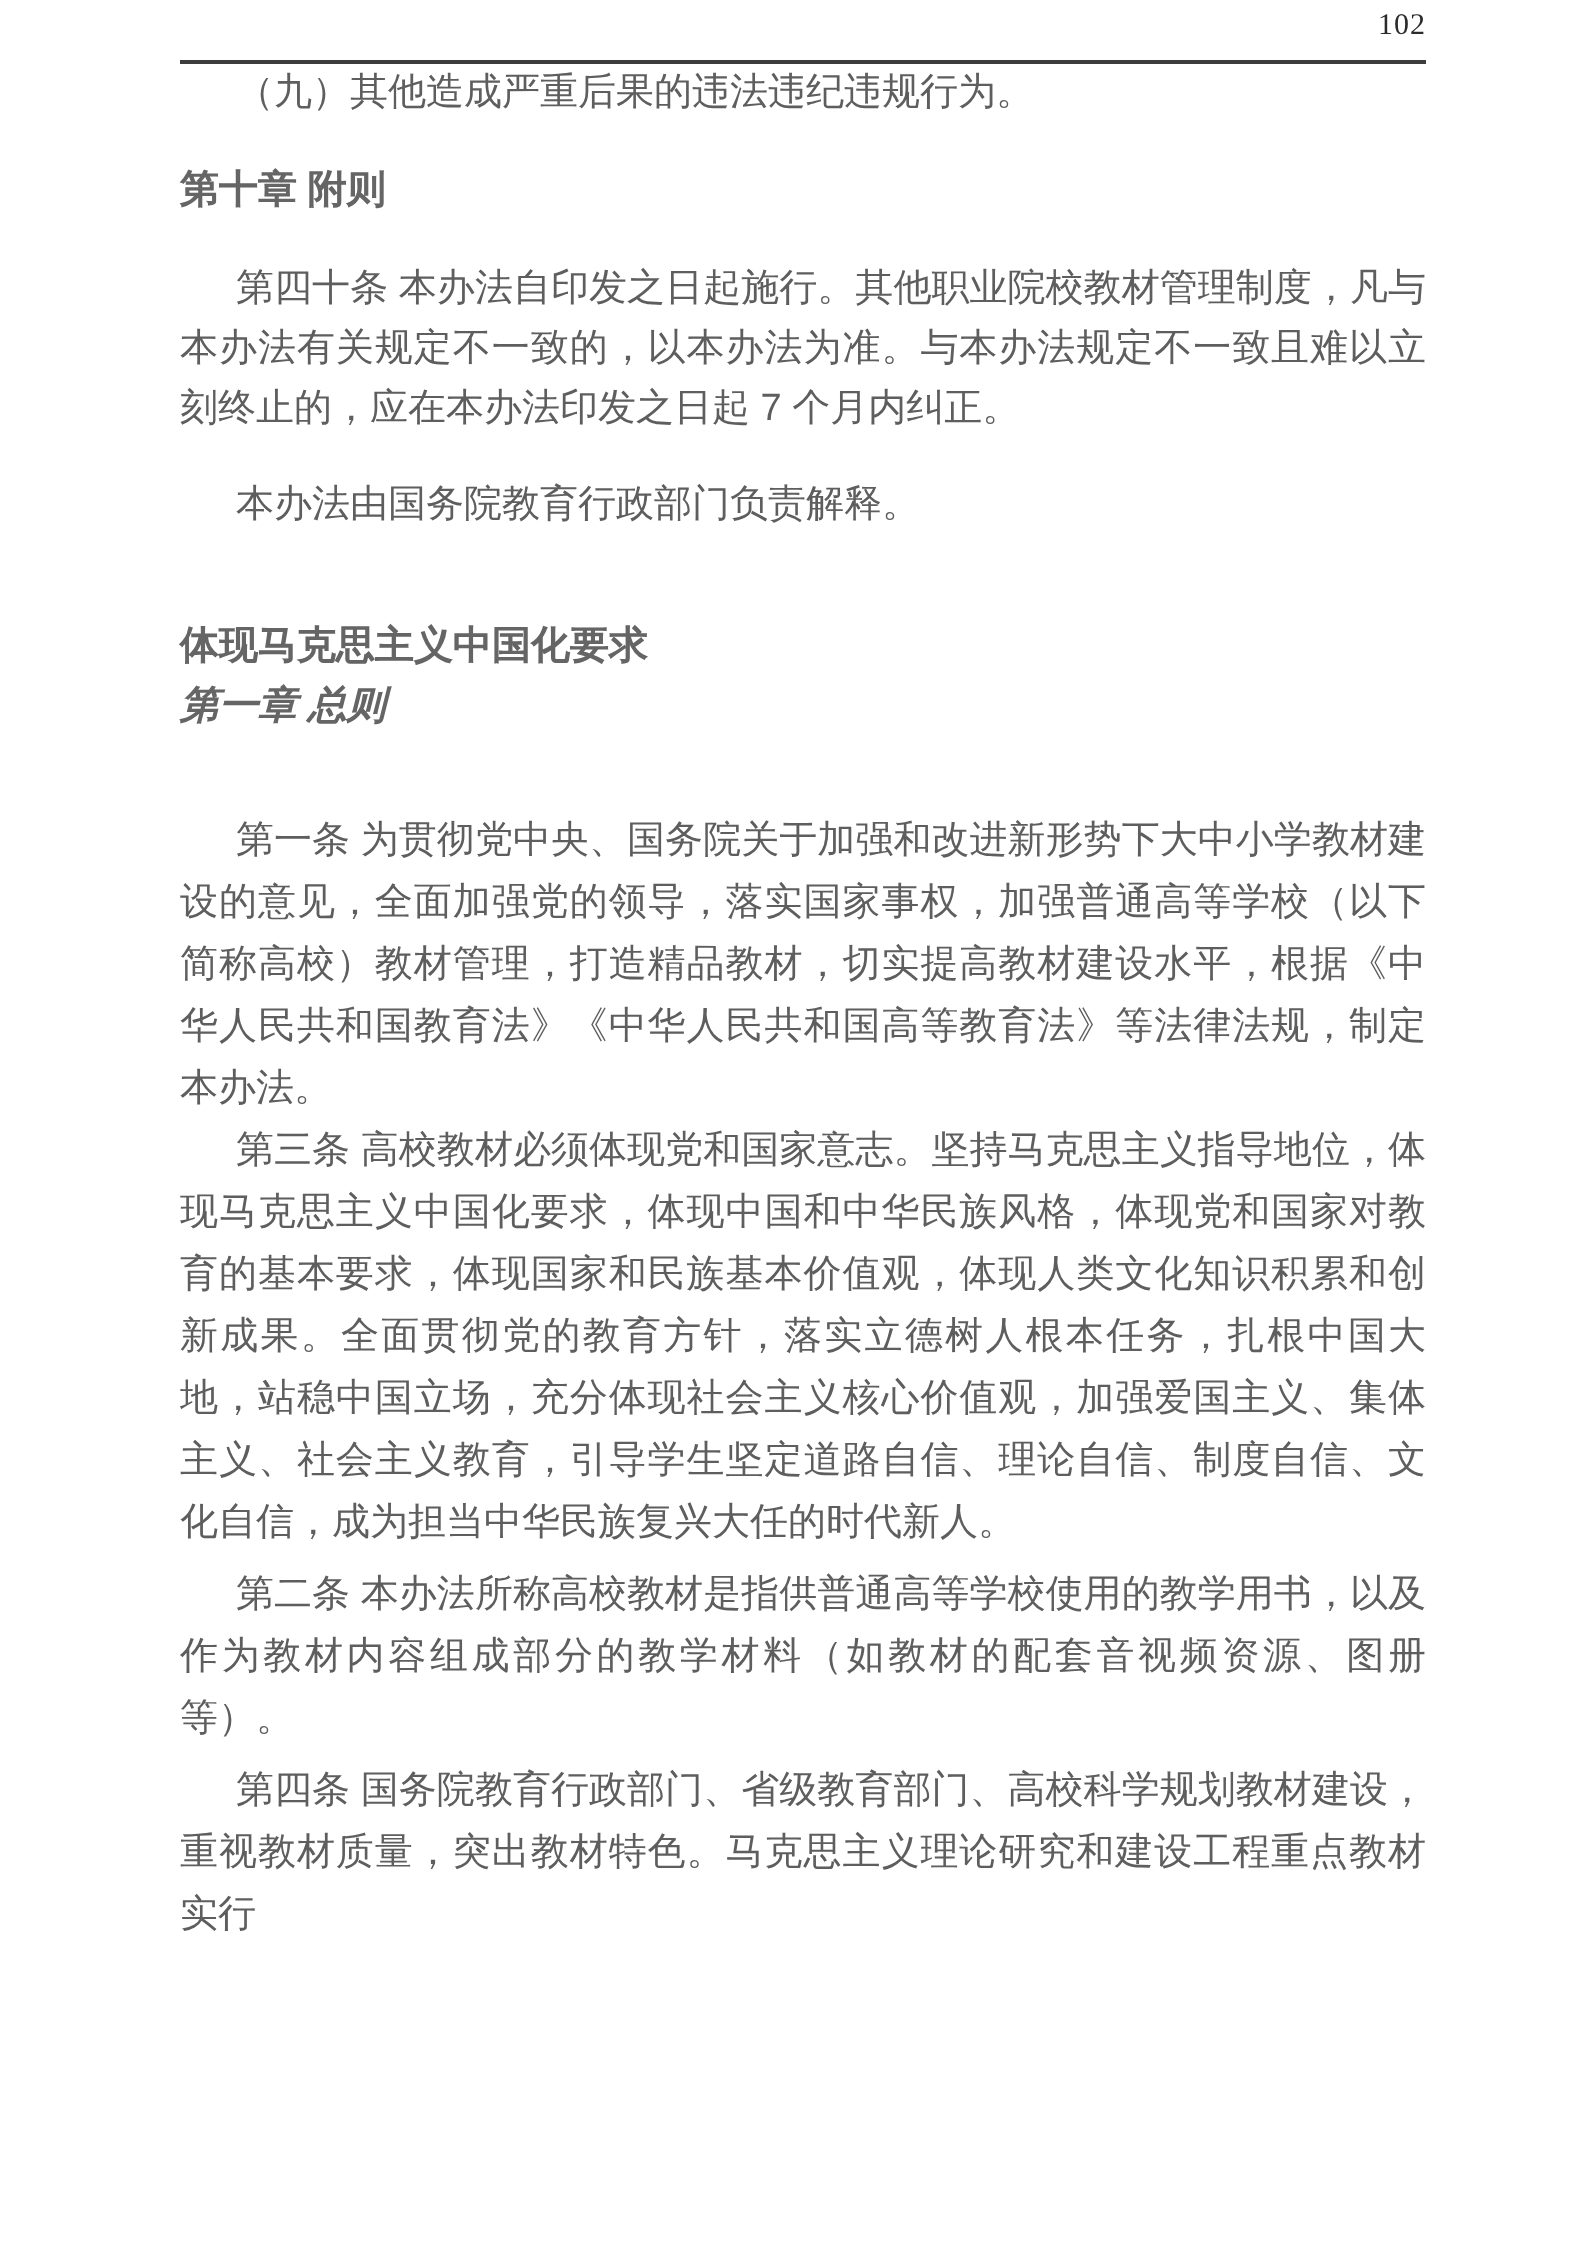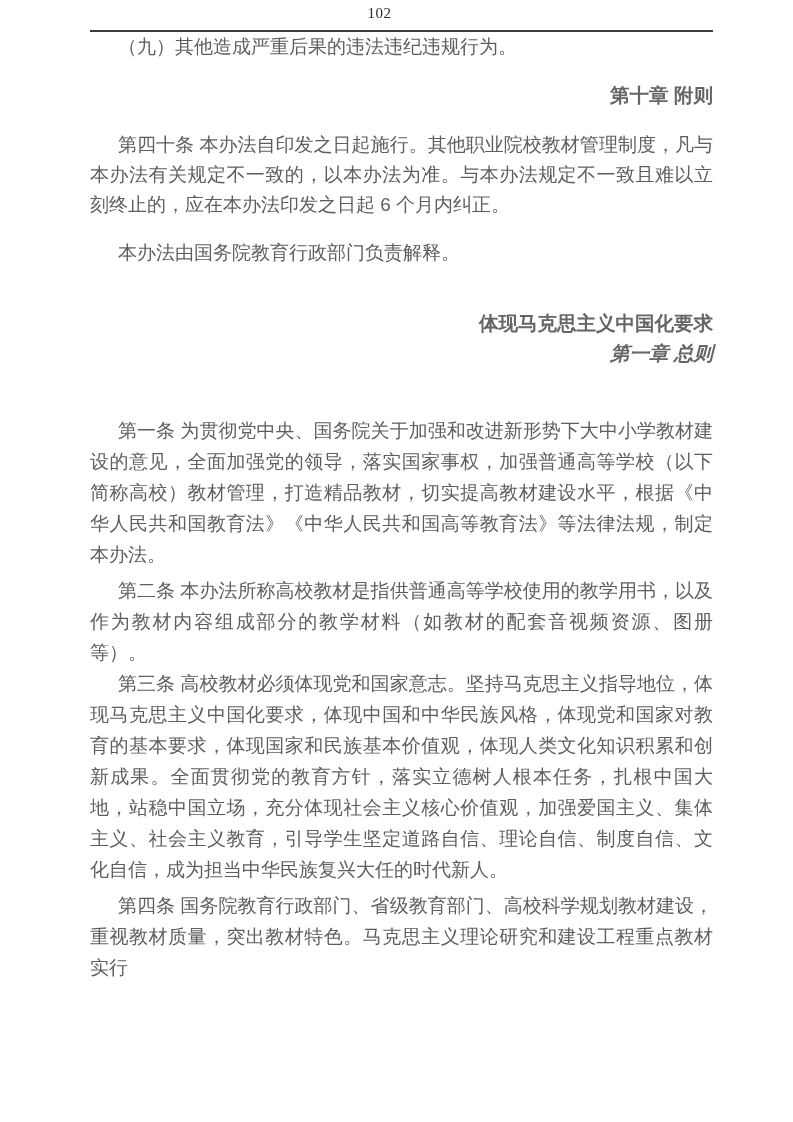--- a/index.html
+++ b/index.html
@@ -12,21 +12,21 @@
     width: 793px;
     height: 1122px;
     background: #ffffff;
     font-family: "Liberation Sans", sans-serif;
     color: #5e5e5e;
     overflow: hidden;
     box-sizing: border-box;
   }
   .page-header {
     padding: 4px 80px 0 46px;
-    text-align: center;
+    text-align: right;
   }
   .page-number {
     font-family: "Liberation Serif", serif;
     font-size: 15px;
     color: #2b2b2b;
     letter-spacing: 0.5px;
   }
   .header-rule {
     margin: 8px 80px 0 90px;
     border: 0;
@@ -42,38 +42,38 @@
     margin: 0 0 18px 0;
     text-align: justify;
     text-indent: 28px;
     word-break: break-all;
   }
   .para.first-block {
   }
   .heading {
     font-size: 19.5px;
     font-weight: bold;
-    text-align: right;
+    text-align: left;
     color: #656565;
     margin: 18px 0 20px 0;
     line-height: 30px;
   }
   .doc-title {
     margin: 40px 0 0 0;
   }
   .chapter-title {
     margin: 0;
     font-style: italic;
   }
   .sec2 {
     line-height: 31px;
     margin: 0;
   }
   .sec2.para-first {
-    margin-top: 47px;
+    margin-top: 37px;
   }
   .sec2.gap-sm {
     margin-top: 5px;
   }
 </style>
 </head>
 <body>
 
 <div class="page">
 
@@ -83,30 +83,30 @@
 
   <hr class="header-rule">
 
   <div class="content">
 
     <p class="para first-block">（九）其他造成严重后果的违法违纪违规行为。</p>
 
     <h2 class="heading">第十章 附则</h2>
 
 
-    <p class="para">第四十条 本办法自印发之日起施行。其他职业院校教材管理制度，凡与本办法有关规定不一致的，以本办法为准。与本办法规定不一致且难以立刻终止的，应在本办法印发之日起 6 个月内纠正。</p>
+    <p class="para">第四十条 本办法自印发之日起施行。其他职业院校教材管理制度，凡与本办法有关规定不一致的，以本办法为准。与本办法规定不一致且难以立刻终止的，应在本办法印发之日起 7 个月内纠正。</p>
 
     <p class="para">本办法由国务院教育行政部门负责解释。</p>
 
     <h1 class="heading doc-title">体现马克思主义中国化要求</h1>
 
     <h2 class="heading chapter-title">第一章 总则</h2>
 
     <p class="para sec2 para-first">第一条 为贯彻党中央、国务院关于加强和改进新形势下大中小学教材建设的意见，全面加强党的领导，落实国家事权，加强普通高等学校（以下简称高校）教材管理，打造精品教材，切实提高教材建设水平，根据《中华人民共和国教育法》《中华人民共和国高等教育法》等法律法规，制定本办法。</p>
 
+    <p class="para sec2">第三条 高校教材必须体现党和国家意志。坚持马克思主义指导地位，体现马克思主义中国化要求，体现中国和中华民族风格，体现党和国家对教育的基本要求，体现国家和民族基本价值观，体现人类文化知识积累和创新成果。全面贯彻党的教育方针，落实立德树人根本任务，扎根中国大地，站稳中国立场，充分体现社会主义核心价值观，加强爱国主义、集体主义、社会主义教育，引导学生坚定道路自信、理论自信、制度自信、文化自信，成为担当中华民族复兴大任的时代新人。</p>
+
     <p class="para sec2 gap-sm">第二条 本办法所称高校教材是指供普通高等学校使用的教学用书，以及作为教材内容组成部分的教学材料（如教材的配套音视频资源、图册等）。</p>
-
-    <p class="para sec2">第三条 高校教材必须体现党和国家意志。坚持马克思主义指导地位，体现马克思主义中国化要求，体现中国和中华民族风格，体现党和国家对教育的基本要求，体现国家和民族基本价值观，体现人类文化知识积累和创新成果。全面贯彻党的教育方针，落实立德树人根本任务，扎根中国大地，站稳中国立场，充分体现社会主义核心价值观，加强爱国主义、集体主义、社会主义教育，引导学生坚定道路自信、理论自信、制度自信、文化自信，成为担当中华民族复兴大任的时代新人。</p>
 
     <p class="para sec2 gap-sm">第四条 国务院教育行政部门、省级教育部门、高校科学规划教材建设，重视教材质量，突出教材特色。马克思主义理论研究和建设工程重点教材实行</p>
 
   </div>
 </div>
 
 </body></html>

